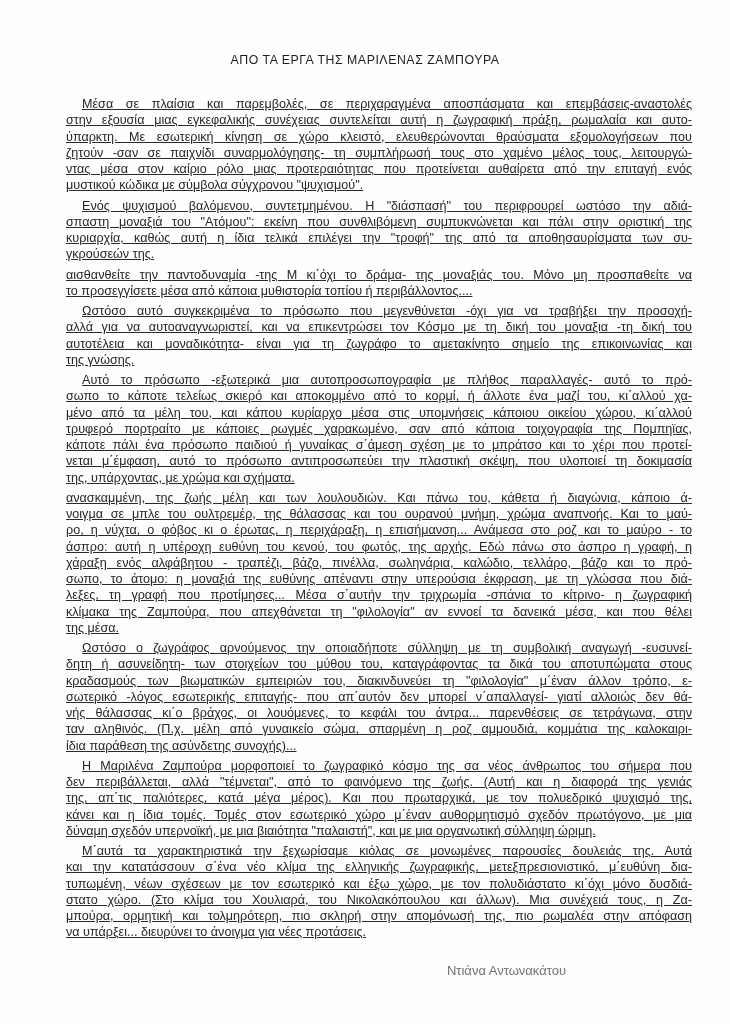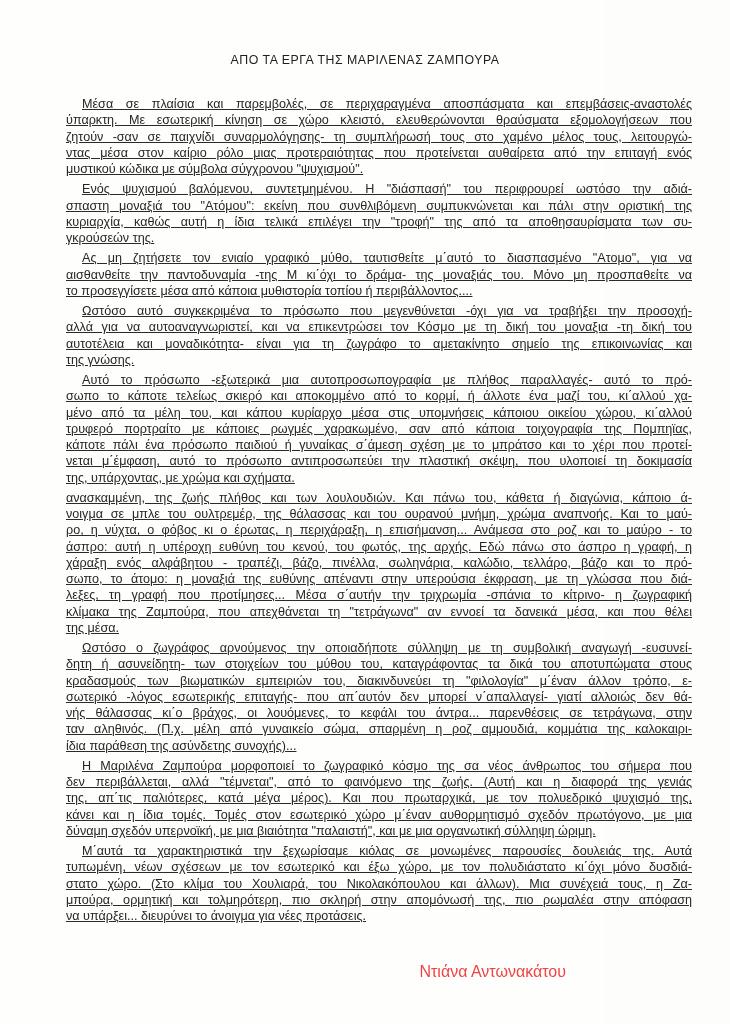--- a/index.html
+++ b/index.html
@@ -58,93 +58,94 @@
     .line.first {
       padding-left: 16px;
     }
     .line.last {
       text-align-last: left;
     }
     .signature {
       position: absolute;
       top: 963px;
       right: 38px;
-      font-size: 16px;
-      color: #ef4444;
+      font-size: 13px;
+      color: #737373;
     }
   </style>
 </head>
 <body>
 
 <div class="page">
   <div class="title">ΑΠΟ ΤΑ ΕΡΓΑ ΤΗΣ ΜΑΡΙΛΕΝΑΣ ΖΑΜΠΟΥΡΑ</div>
 
   <div class="body" id="doc-body">
       <div class="para">
         <span class="line first">Μέσα σε πλαίσια και παρεμβολές, σε περιχαραγμένα αποσπάσματα και επεμβάσεις-αναστολές</span>
+        <span class="line">στην εξουσία μιας εγκεφαλικής συνέχειας συντελείται αυτή η ζωγραφική πράξη, ρωμαλαία και αυτο-</span>
         <span class="line">ύπαρκτη. Με εσωτερική κίνηση σε χώρο κλειστό, ελευθερώνονται θραύσματα εξομολογήσεων που</span>
         <span class="line">ζητούν -σαν σε παιχνίδι συναρμολόγησης- τη συμπλήρωσή τους στο χαμένο μέλος τους, λειτουργώ-</span>
         <span class="line">ντας μέσα στον καίριο ρόλο μιας προτεραιότητας που προτείνεται αυθαίρετα από την επιταγή ενός</span>
         <span class="line last">μυστικού κώδικα με σύμβολα σύγχρονου "ψυχισμού".</span>
       </div>
       <div class="para">
         <span class="line first">Ενός ψυχισμού βαλόμενου, συντετμημένου. Η "διάσπασή" του περιφρουρεί ωστόσο την αδιά-</span>
         <span class="line">σπαστη μοναξιά του "Ατόμου": εκείνη που συνθλιβόμενη συμπυκνώνεται και πάλι στην οριστική της</span>
         <span class="line">κυριαρχία, καθώς αυτή η ίδια τελικά επιλέγει την "τροφή" της από τα αποθησαυρίσματα των συ-</span>
         <span class="line last">γκρούσεών της.</span>
       </div>
       <div class="para">
-        <span class="line first">Ας μη ζητήσετε τον ενιαίο γραφικό μύθο, ταυτισθείτε μ΄αυτό το διασπασμένο "Ατομο", για να</span>
         <span class="line">αισθανθείτε την παντοδυναμία -της Μ κι΄όχι το δράμα- της μοναξιάς του. Μόνο μη προσπαθείτε να</span>
         <span class="line last">το προσεγγίσετε μέσα από κάποια μυθιστορία τοπίου ή περιβάλλοντος....</span>
       </div>
       <div class="para">
         <span class="line first">Ωστόσο αυτό συγκεκριμένα το πρόσωπο που μεγενθύνεται -όχι για να τραβήξει την προσοχή-</span>
         <span class="line">αλλά για να αυτοαναγνωριστεί, και να επικεντρώσει τον Κόσμο με τη δική του μοναξια -τη δική του</span>
         <span class="line">αυτοτέλεια και μοναδικότητα- είναι για τη ζωγράφο το αμετακίνητο σημείο της επικοινωνίας και</span>
         <span class="line last">της γνώσης.</span>
       </div>
       <div class="para">
         <span class="line first">Αυτό το πρόσωπο -εξωτερικά μια αυτοπροσωπογραφία με πλήθος παραλλαγές- αυτό το πρό-</span>
         <span class="line">σωπο το κάποτε τελείως σκιερό και αποκομμένο από το κορμί, ή άλλοτε ένα μαζί του, κι΄αλλού χα-</span>
         <span class="line">μένο από τα μέλη του, και κάπου κυρίαρχο μέσα στις υπομνήσεις κάποιου οικείου χώρου, κι΄αλλού</span>
         <span class="line">τρυφερό πορτραίτο με κάποιες ρωγμές χαρακωμένο, σαν από κάποια τοιχογραφία της Πομπηϊας,</span>
         <span class="line">κάποτε πάλι ένα πρόσωπο παιδιού ή γυναίκας σ΄άμεση σχέση με το μπράτσο και το χέρι που προτεί-</span>
         <span class="line">νεται μ΄έμφαση, αυτό το πρόσωπο αντιπροσωπεύει την πλαστική σκέψη, που υλοποιεί τη δοκιμασία</span>
         <span class="line last">της, υπάρχοντας, με χρώμα και σχήματα.</span>
       </div>
       <div class="para">
-        <span class="line">ανασκαμμένη, της ζωής πλήθος και των λουλουδιών. Και πάνω του, κάθετα ή διαγώνια, κάποιο ά-</span>
+        <span class="line">ανασκαμμένη, της ζωής μέλη και των λουλουδιών. Και πάνω του, κάθετα ή διαγώνια, κάποιο ά-</span>
         <span class="line">νοιγμα σε μπλε του ουλτρεμέρ, της θάλασσας και του ουρανού μνήμη, χρώμα αναπνοής. Και το μαύ-</span>
         <span class="line">ρο, η νύχτα, ο φόβος κι ο έρωτας, η περιχάραξη, η επισήμανση... Ανάμεσα στο ροζ και το μαύρο - το</span>
         <span class="line">άσπρο: αυτή η υπέροχη ευθύνη του κενού, του φωτός, της αρχής. Εδώ πάνω στο άσπρο η γραφή, η</span>
         <span class="line">χάραξη ενός αλφάβητου - τραπέζι, βάζο, πινέλλα, σωληνάρια, καλώδιο, τελλάρο, βάζο και το πρό-</span>
         <span class="line">σωπο, το άτομο: η μοναξιά της ευθύνης απέναντι στην υπερούσια έκφραση, με τη γλώσσα που διά-</span>
         <span class="line">λεξες, τη γραφή που προτίμησες... Μέσα σ΄αυτήν την τριχρωμία -σπάνια το κίτρινο- η ζωγραφική</span>
-        <span class="line">κλίμακα της Ζαμπούρα, που απεχθάνεται τη "τετράγωνα" αν εννοεί τα δανεικά μέσα, και που θέλει</span>
+        <span class="line">κλίμακα της Ζαμπούρα, που απεχθάνεται τη "φιλολογία" αν εννοεί τα δανεικά μέσα, και που θέλει</span>
         <span class="line last">της μέσα.</span>
       </div>
       <div class="para">
         <span class="line first">Ωστόσο ο ζωγράφος αρνούμενος την οποιαδήποτε σύλληψη με τη συμβολική αναγωγή -ευσυνεί-</span>
         <span class="line">δητη ή ασυνείδητη- των στοιχείων του μύθου του, καταγράφοντας τα δικά του αποτυπώματα στους</span>
         <span class="line">κραδασμούς των βιωματικών εμπειριών του, διακινδυνεύει τη "φιλολογία" μ΄έναν άλλον τρόπο, ε-</span>
         <span class="line">σωτερικό -λόγος εσωτερικής επιταγής- που απ΄αυτόν δεν μπορεί ν΄απαλλαγεί- γιατί αλλοιώς δεν θά-</span>
         <span class="line">νής θάλασσας κι΄ο βράχος, οι λουόμενες, το κεφάλι του άντρα... παρενθέσεις σε τετράγωνα, στην</span>
         <span class="line">ταν αληθινός. (Π.χ. μέλη από γυναικείο σώμα, σπαρμένη η ροζ αμμουδιά, κομμάτια της καλοκαιρι-</span>
         <span class="line last">ίδια παράθεση της ασύνδετης συνοχής)...</span>
       </div>
       <div class="para">
         <span class="line first">Η Μαριλένα Ζαμπούρα μορφοποιεί το ζωγραφικό κόσμο της σα νέος άνθρωπος του σήμερα που</span>
         <span class="line">δεν περιβάλλεται, αλλά "τέμνεται", από το φαινόμενο της ζωής. (Αυτή και η διαφορά της γενιάς</span>
         <span class="line">της, απ΄τις παλιότερες, κατά μέγα μέρος). Και που πρωταρχικά, με τον πολυεδρικό ψυχισμό της,</span>
         <span class="line">κάνει και η ίδια τομές. Τομές στον εσωτερικό χώρο μ΄έναν αυθορμητισμό σχεδόν πρωτόγονο, με μια</span>
         <span class="line last">δύναμη σχεδόν υπερνοϊκή, με μια βιαιότητα "παλαιστή", και με μια οργανωτική σύλληψη ώριμη.</span>
       </div>
       <div class="para">
         <span class="line first">Μ΄αυτά τα χαρακτηριστικά την ξεχωρίσαμε κιόλας σε μονωμένες παρουσίες δουλειάς της. Αυτά</span>
+        <span class="line">και την κατατάσσουν σ΄ένα νέο κλίμα της ελληνικής ζωγραφικής, μετεξπρεσιονιστικό, μ΄ευθύνη δια-</span>
         <span class="line">τυπωμένη, νέων σχέσεων με τον εσωτερικό και έξω χώρο, με τον πολυδιάστατο κι΄όχι μόνο δυσδιά-</span>
         <span class="line">στατο χώρο. (Στο κλίμα του Χουλιαρά, του Νικολακόπουλου και άλλων). Μια συνέχειά τους, η Ζα-</span>
         <span class="line">μπούρα, ορμητική και τολμηρότερη, πιο σκληρή στην απομόνωσή της, πιο ρωμαλέα στην απόφαση</span>
         <span class="line last">να υπάρξει... διευρύνει το άνοιγμα για νέες προτάσεις.</span>
       </div>
     </div>
 
   <div class="signature">Ντιάνα Αντωνακάτου</div>
 </div>
 

